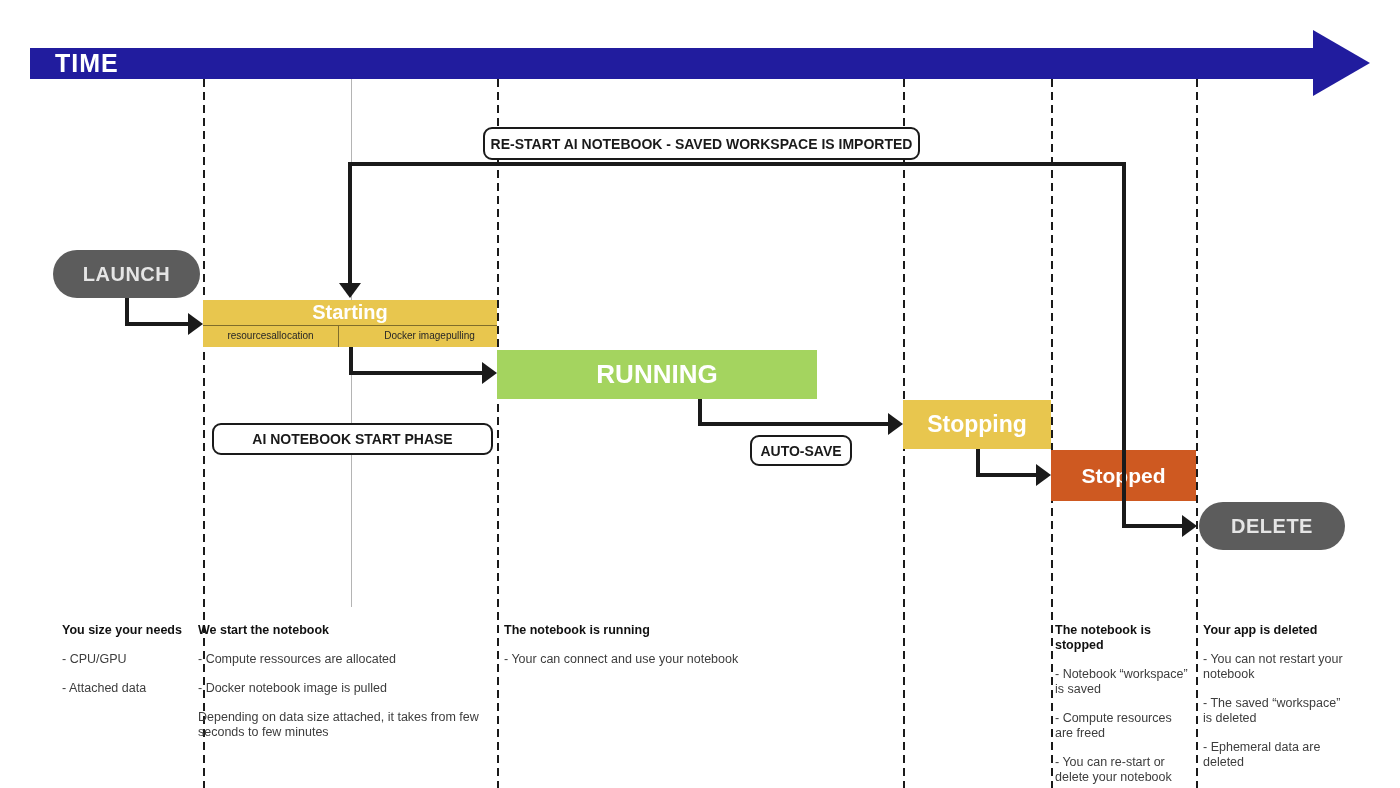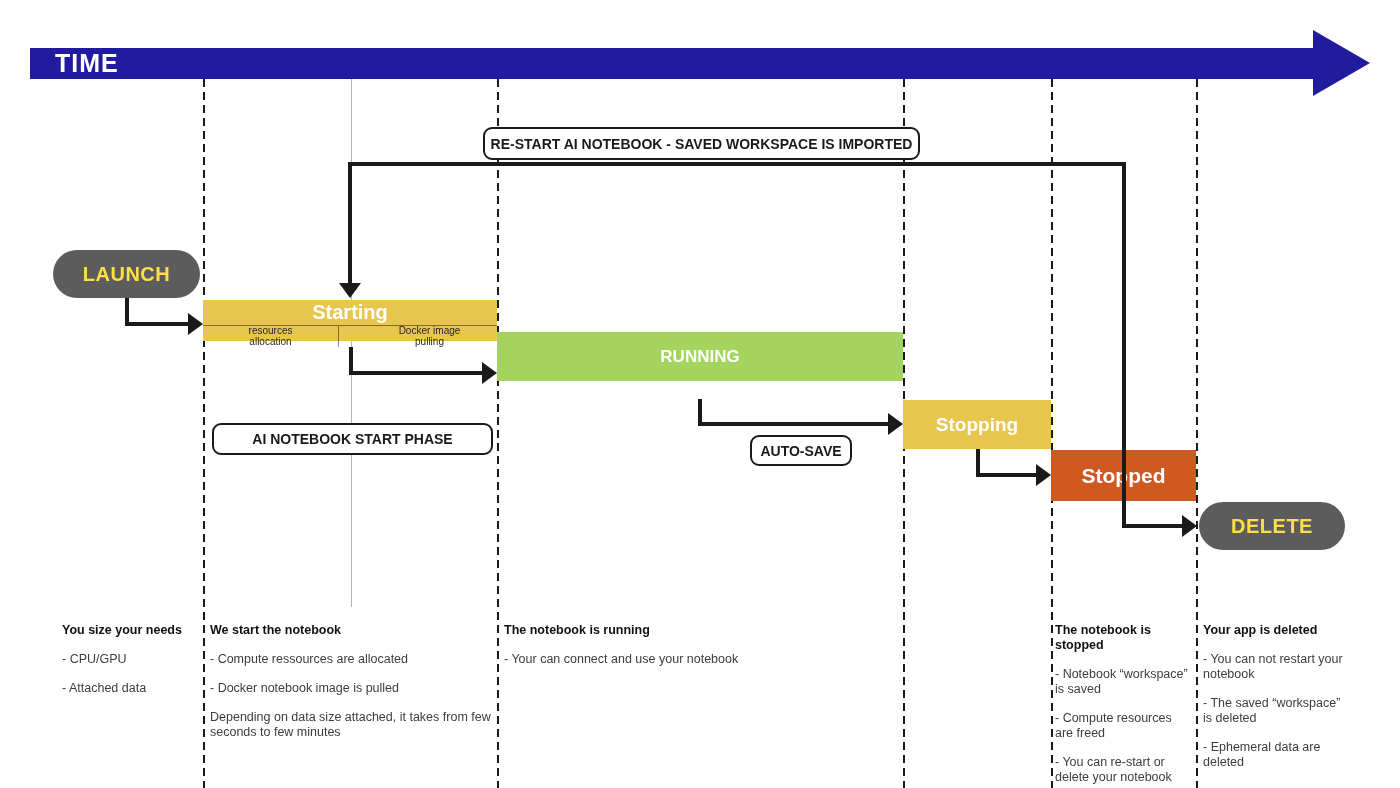--- a/index.html
+++ b/index.html
@@ -23,32 +23,32 @@
   .hline{position:absolute;height:4px;background:#1a1a1a;z-index:4;}
   .vline{position:absolute;width:4px;background:#1a1a1a;z-index:4;}
   .arr-right{position:absolute;width:0;height:0;border-top:11px solid transparent;
     border-bottom:11px solid transparent;border-left:15px solid #1a1a1a;z-index:4;}
   .arr-down{position:absolute;width:0;height:0;border-left:11px solid transparent;
     border-right:11px solid transparent;border-top:15px solid #1a1a1a;z-index:4;}
 
   
   .bar{position:absolute;z-index:2;color:#fff;font-weight:700;}
   .bar-title{display:flex;align-items:center;justify-content:center;height:100%;}
-  .bar-starting{left:203px;top:283px;width:294px;height:41px;background:var(--phase_yellow,#E8C64E);}
+  .bar-starting{left:203px;top:283px;width:294px;height:47px;background:var(--phase_yellow,#E8C64E);}
   .bar-starting .bar-title{height:25px;font-size:20px;}
   .bar-sub{display:flex;height:21px;border-top:1px solid rgba(0,0,0,.45);}
-  .sub-cell{flex:1;display:flex;flex-direction:column;align-items:center;justify-content:center;
+  .sub-cell{flex:1;display:flex;flex-direction:row;align-items:center;justify-content:center;
     color:#262626;font-weight:400;font-size:10px;line-height:10.5px;}
   .sub-cell.right{border-left:1px solid rgba(0,0,0,.45);padding-left:23px;}
-  .bar-running{left:497px;top:315px;width:406px;height:49px;background:var(--phase_green,#A4D45F);font-size:17px;}
-  .bar-stopping{left:903px;top:383px;width:148px;height:49px;background:var(--phase_yellow,#E8C64E);font-size:19px;}
+  .bar-running{left:497px;top:333px;width:320px;height:49px;background:var(--phase_green,#A4D45F);font-size:26px;}
+  .bar-stopping{left:903px;top:383px;width:148px;height:49px;background:var(--phase_yellow,#E8C64E);font-size:23px;}
   .bar-stopped{left:1051px;top:433px;width:145px;height:51px;background:var(--phase_orange,#CE5921);font-size:21px;}
 
   
-  .pill{position:absolute;background:var(--button_gray,#5C5C5C);color:#fde047;font-weight:700;
+  .pill{position:absolute;background:var(--button_gray,#5C5C5C);color:#e5e5e5;font-weight:700;
     font-size:20px;letter-spacing:.5px;border-radius:24px;display:flex;align-items:center;
     justify-content:center;z-index:3;}
   .pill-launch{left:53px;top:233px;width:147px;height:48px;}
   .pill-delete{left:1199px;top:485px;width:146px;height:48px;}
 
   
   .tagbox{position:absolute;background:#fff;border:2px solid #1a1a1a;border-radius:9px;
     display:flex;align-items:center;justify-content:center;font-weight:700;font-size:14px;
     color:#1a1a1a;z-index:5;white-space:nowrap;}
   .tag-restart{left:483px;top:110px;width:433px;height:29px;text-align:right;}
@@ -132,21 +132,21 @@
   <div class="hline" style="left:1122px;top:507px;width:60px"></div>
   <div class="arr-right" style="left:1182px;top:498px"></div>
   <div class="pill pill-delete">DELETE</div>
 
   <div class="col" style="left:62px;width:136px">
     <div class="col-title">You size your needs</div>
     <div class="col-item">- CPU/GPU</div>
     <div class="col-item">- Attached data</div>
   </div>
 
-  <div class="col" style="left:210px;width:282px">
+  <div class="col" style="left:198px;width:282px">
     <div class="col-title">We start the notebook</div>
     <div class="col-item">- Compute ressources are allocated</div>
     <div class="col-item">- Docker notebook image is pulled</div>
     <div class="col-item">Depending on data size attached, it takes from few seconds to few minutes</div>
   </div>
 
   <div class="col" style="left:504px;width:392px">
     <div class="col-title">The notebook is running</div>
     <div class="col-item">- Your can connect and use your notebook</div>
   </div>

